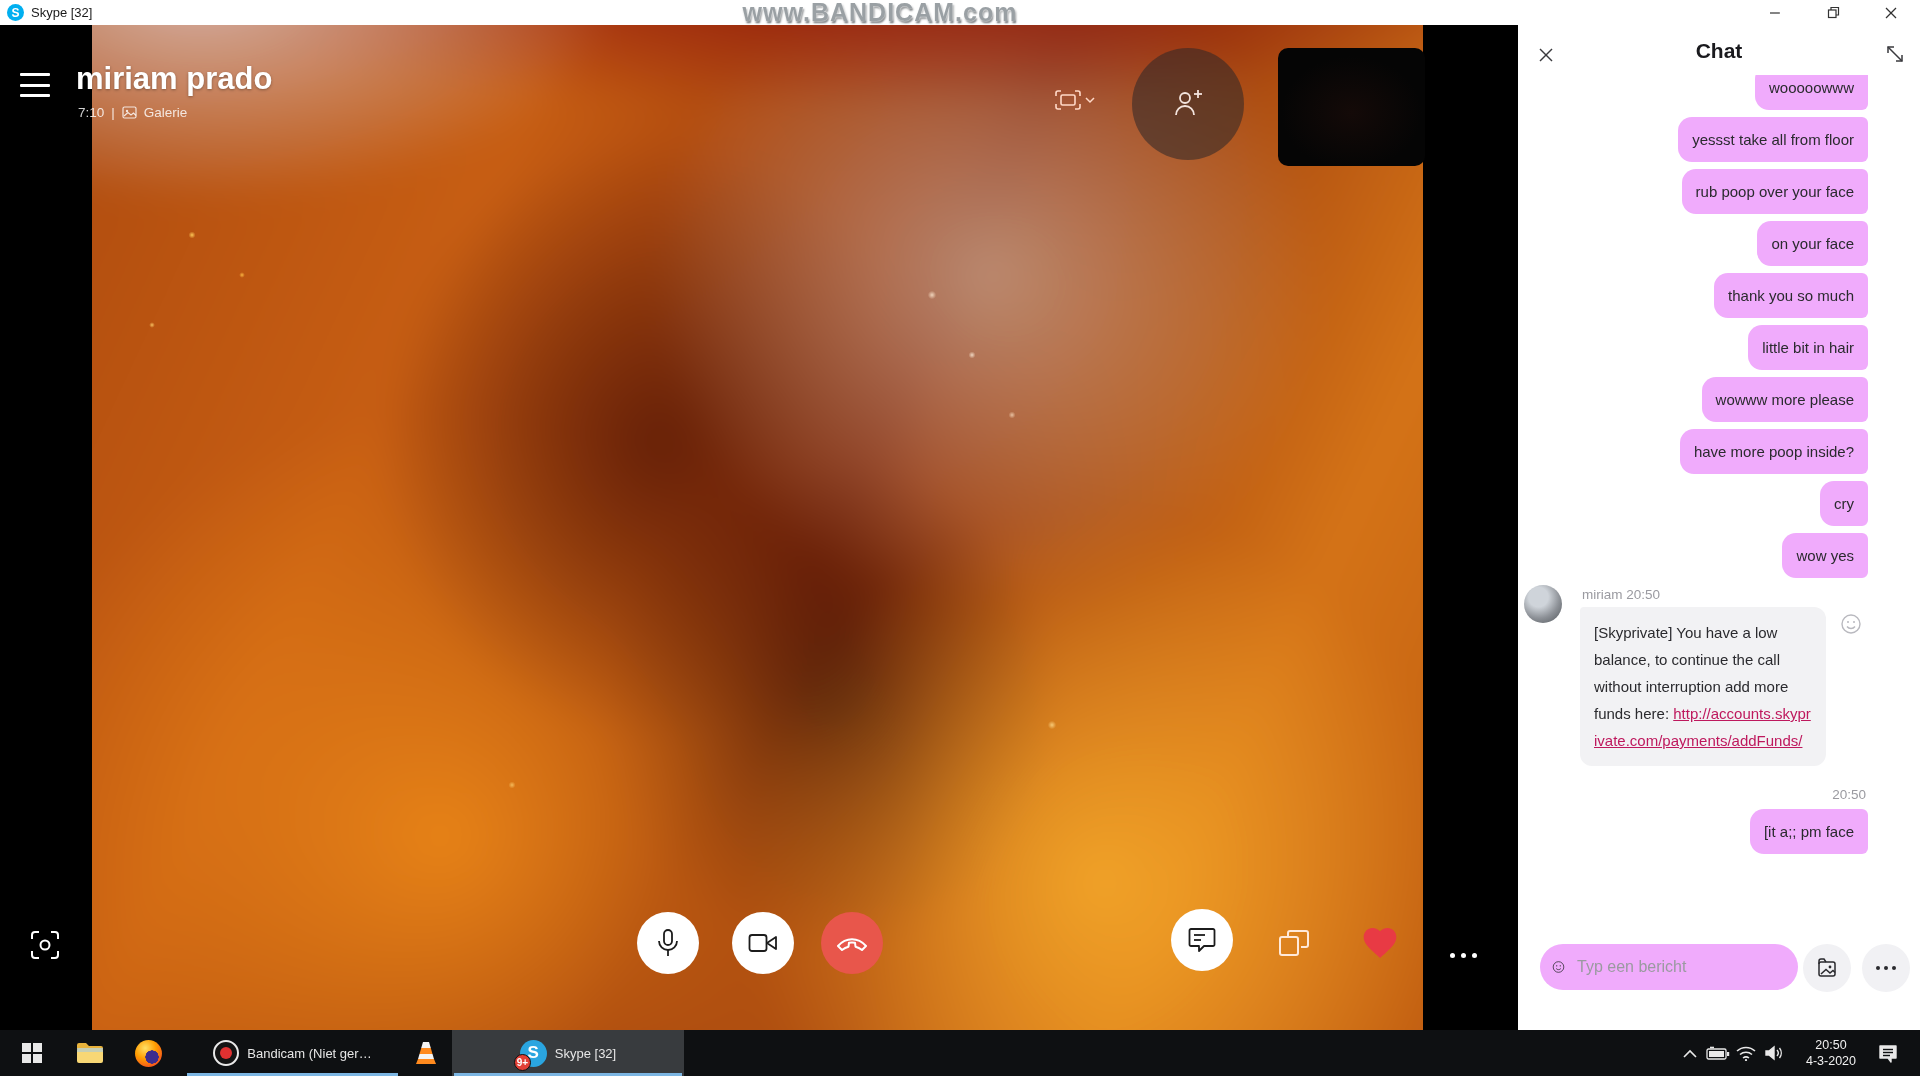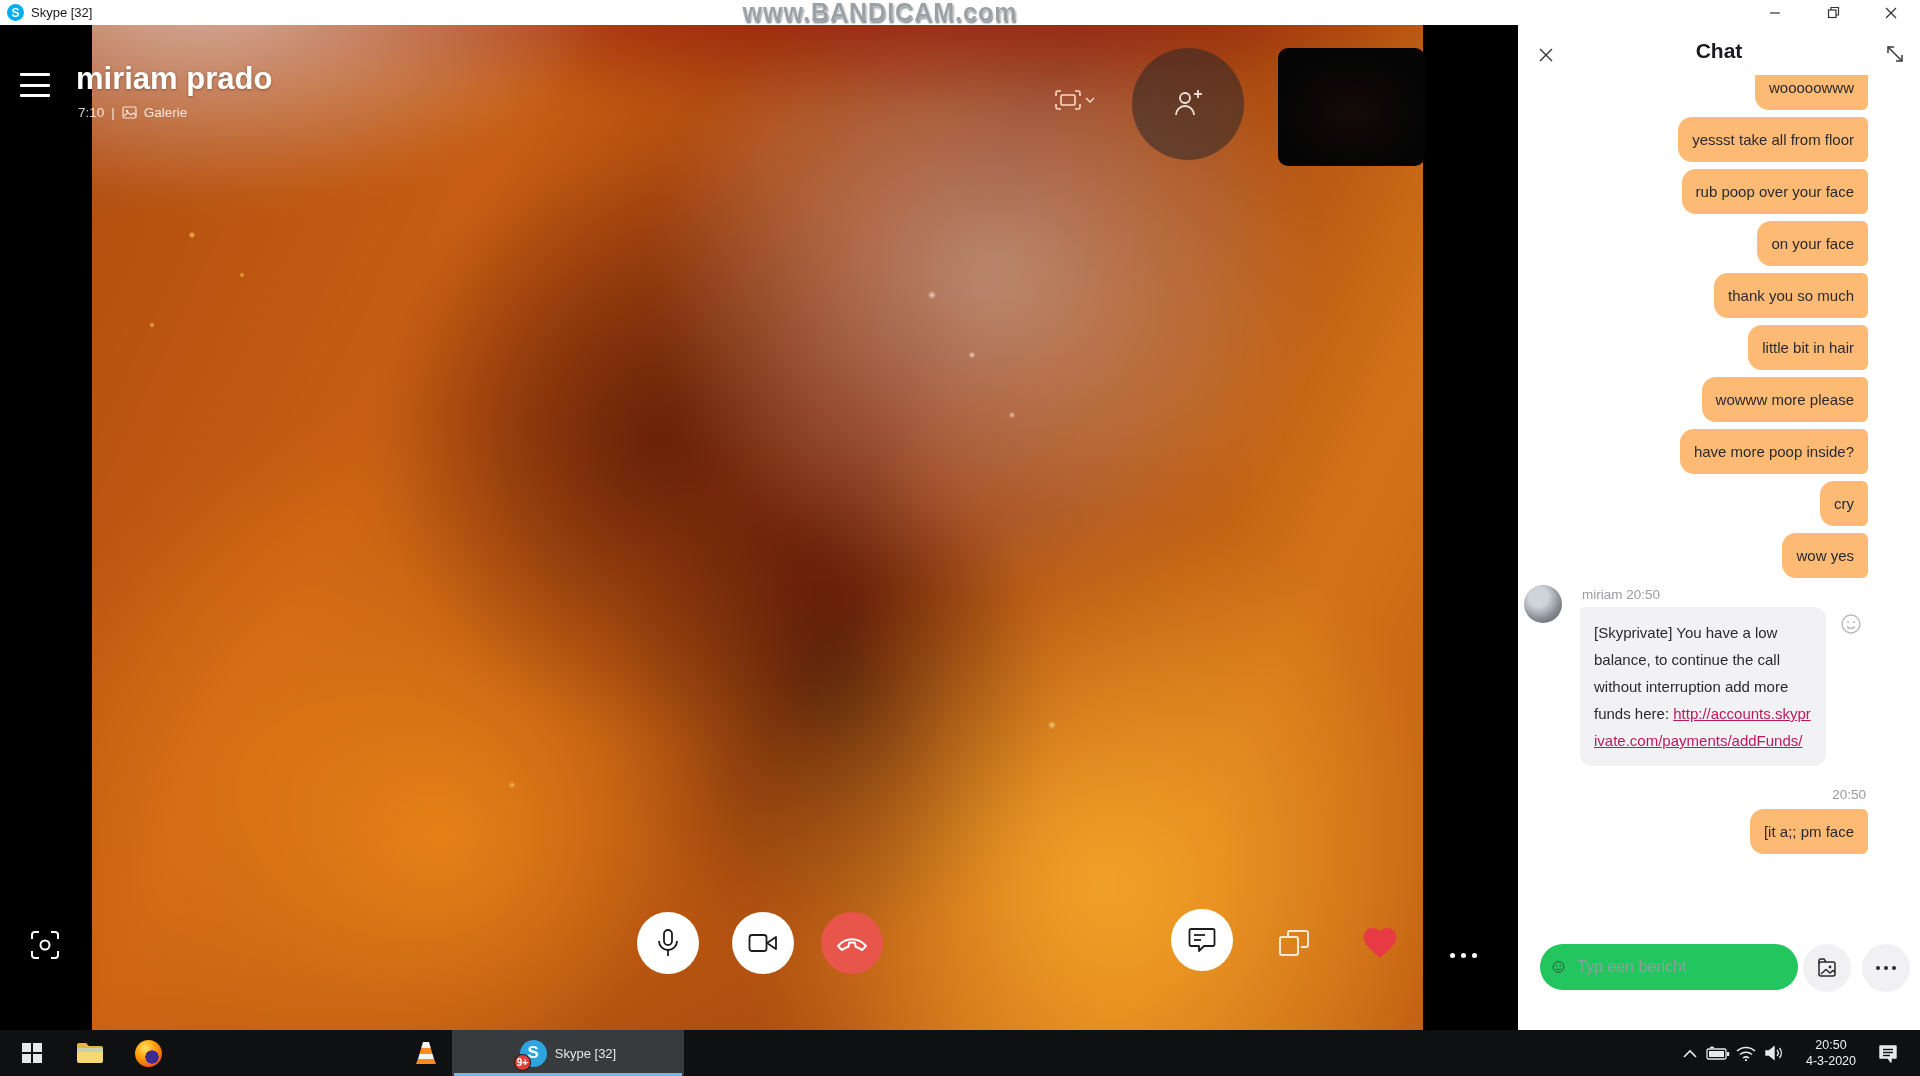--- a/index.html
+++ b/index.html
@@ -79,34 +79,34 @@
   .chatpanel{position:absolute;left:1518px;top:25px;width:402px;height:1005px;background:#fff;z-index:20;}
   .chat-header{position:absolute;left:0;top:0;width:410px;height:50px;background:#fff;z-index:5;}
   .chat-close{position:absolute;left:20px;top:22px;}
   .chat-title{position:absolute;left:0;top:14px;width:402px;text-align:center;
               font-size:21px;font-weight:bold;color:#1a1a1e;}
   .chat-resize{position:absolute;right:22px;top:18px;}
 
   .messages{position:absolute;left:6px;top:50px;width:344px;height:860px;overflow:hidden;
             display:flex;flex-direction:column;align-items:flex-end;gap:7px;}
   .bubble{max-width:300px;padding:12px 14px;font-size:15px;color:#2a2a2e;line-height:21px;}
-  .bubble.sent{background:#fdba74;border-radius:14px 6px 6px 14px;}
+  .bubble.sent{background:#f0abfc;border-radius:14px 6px 6px 14px;}
   .bubble.sent.first{margin-top:-10px;}
   .recv-group{position:relative;width:100%;padding-left:56px;}
   .avatar{position:absolute;left:0;top:0;width:38px;height:38px;border-radius:50%;
           background:radial-gradient(circle at 38% 32%, #cfd4da 0 28%, #8d9197 60%, #4d5257 100%);}
   .recv-sender{font-size:13.5px;color:#9a9aa0;margin:2px 0 5px 2px;}
   .bubble.received{width:246px;background:#f2f2f4;border-radius:4px 12px 12px 12px;line-height:27px;}
   .bubble.received a{color:#be185d;text-decoration:underline;word-break:break-all;}
   .react-smiley{position:absolute;right:6px;top:28px;}
   .time-divider{width:100%;text-align:right;font-size:13.5px;color:#9a9aa0;margin-top:14px;padding-right:2px;}
 
   .composer{position:absolute;left:22px;top:919px;width:370px;height:48px;}
   .composer-pill{position:absolute;left:0;top:0;width:258px;height:46px;border-radius:23px;
-                 background:#22c55e;display:flex;align-items:center;padding:12px 12px;gap:10px;}
+                 background:#f0abfc;display:flex;align-items:center;padding:12px 12px;gap:10px;}
   .composer-input{border:none;background:transparent;outline:none;flex:1;font-size:16px;
                   font-family:"Liberation Sans","DejaVu Sans",sans-serif;color:#55555c;}
   .composer-input::placeholder{color:#9a9aa0;}
   .composer-circle{position:absolute;top:0;width:48px;height:48px;border-radius:50%;background:#f1f1f4;
                    display:flex;align-items:center;justify-content:center;}
   .photo-btn{left:263px;}
   .cmore-btn{left:322px;}
   .cmore-btn .dots{display:flex;gap:4px;}
   .cmore-btn .dots i{width:4px;height:4px;border-radius:50%;background:#2a2a2e;display:block;}
 
@@ -351,20 +351,27 @@
     <div class="tb-item" style="left:66px;width:48px;">
       <svg width="28" height="22" viewBox="0 0 28 22">
           <path d="M1 3a2 2 0 0 1 2-2h7l3 3h12a2 2 0 0 1 2 2v1H1z" fill="#e8b33c"></path>
           <rect x="1" y="6" width="26" height="15" rx="2" fill="#f8d775"></rect>
           <rect x="1" y="6" width="26" height="4" fill="#9ec9e8" opacity=".55"></rect>
         </svg>
     </div>
     <div class="tb-item" style="left:124px;width:48px;">
       <span class="firefox-ico"></span>
     </div>
+    <div class="tb-item task-app" style="left:185px;width:215px;">
+      <span class="record-ico">
+          <i></i>
+        </span>
+      <span class="tb-label">Bandicam (Niet ger…</span>
+      <span class="task-underline"></span>
+    </div>
     <div class="tb-item" style="left:404px;width:44px;">
       <svg width="24" height="26" viewBox="0 0 24 26">
           <path d="M9 2h6l1.8 6H7.2z" fill="#f4f4f4"></path>
           <path d="M7.2 8h9.6l1.7 6H5.5z" fill="#ff8a1e"></path>
           <path d="M5.5 14h13l1.5 5H4z" fill="#f4f4f4"></path>
           <path d="M4 19h16l2 5H2z" fill="#ff8a1e"></path>
         </svg>
     </div>
     <div class="tb-item task-app skype-task" style="left:452px;width:232px;">
       <span class="skype-ico">

